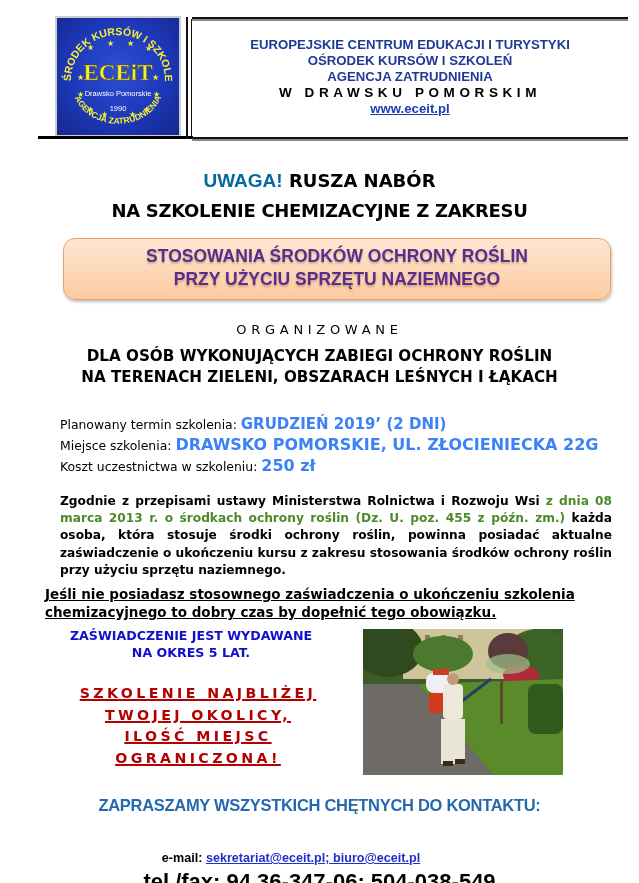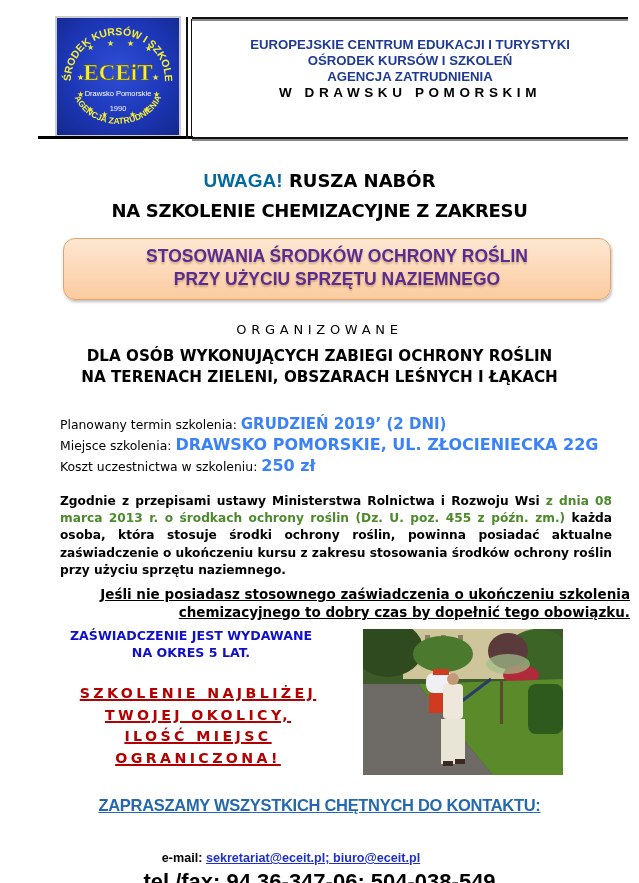--- a/index.html
+++ b/index.html
@@ -33,29 +33,29 @@
   .org { left:0; width:639px; top:322px; text-align:center; font-weight:normal; font-size:13px; letter-spacing:4.7px; }
   .dla { left:0; width:639px; top:346px; text-align:center; font-weight:bold; font-size:15.2px; line-height:21px; }
 
   .info { left:60px; top:414px; font-size:12.4px; line-height:20px; }
   .info .val { color:#3b82f6; font-weight:bold; font-size:15px; }
   .info .val.big { font-size:16px; }
 
   .para { left:60px; top:493px; width:552px; font-weight:bold; font-size:12.2px; line-height:17.2px; text-align:justify; }
   .para .green { color:#4c8a2b; }
 
-  .jesli { left:60px; top:585px; width:570px; text-align:right; font-weight:bold; font-size:13.5px; line-height:18px; text-decoration:underline; }
+  .jesli { left:45px; top:585px; width:570px; text-align:left; font-weight:bold; font-size:13.5px; line-height:18px; text-decoration:underline; }
 
   .zasw { left:66px; top:627px; width:250px; text-align:center; color:#1010c8; font-weight:bold; font-size:12.6px; line-height:17px; }
 
   .szk { left:66px; top:683px; width:264px; text-align:center; color:#b30000; font-weight:bold; font-size:14.2px; letter-spacing:3.4px; line-height:21.5px; text-decoration:underline; text-decoration-thickness:2px; }
 
   .photo { left:363px; top:629px; width:200px; height:146px; overflow:hidden; background:#2e3b1f; }
 
-  .zap { left:0; width:639px; top:796px; text-align:center; font-family:"Liberation Sans", sans-serif; font-weight:bold; color:#2469b0; font-size:16.5px; text-decoration:underline; letter-spacing:-0.3px; }
+  .zap { left:0; width:639px; top:796px; text-align:center; font-family:"Liberation Sans", sans-serif; font-weight:bold; color:#2469b0; font-size:16.5px; letter-spacing:-0.3px; }
   .tel { left:0; width:639px; top:821px; text-align:center; font-family:"Liberation Sans", sans-serif; font-weight:bold; font-size:22px;margin-top:48px; }
   .mail { left:0; width:582px; top:851px; text-align:center; font-family:"Liberation Sans", sans-serif; font-weight:bold; font-size:12.6px; }
   .mail a { color:#1f2fc8; text-decoration:underline; }
 </style>
 </head>
 <body>
 
 <div class="abs logo">
   <svg width="122" height="117" viewBox="0 0 122 117">
     <defs>
@@ -92,20 +92,21 @@
 <div class="abs hdr">
   <div class="hdr-top"></div>
   <div class="hdr-left1"></div>
   <div class="hdr-left2"></div>
   <div class="hdr-bot"></div>
   <div class="hdr-text">
     <div>EUROPEJSKIE CENTRUM EDUKACJI I TURYSTYKI</div>
     <div>OŚRODEK KURSÓW I SZKOLEŃ</div>
     <div>AGENCJA ZATRUDNIENIA</div>
     <div class="city">W DRAWSKU POMORSKIM</div>
+    <div><a>www.eceit.pl</a></div>
   </div>
 </div>
 
 <div class="abs title1">
   <span class="uwaga">UWAGA!</span><span class="rusza"> RUSZA NABÓR</span>
 </div>
 <div class="abs title2">NA SZKOLENIE CHEMIZACYJNE Z ZAKRESU</div>
 
 <div class="abs obox">
   <div>STOSOWANIA ŚRODKÓW OCHRONY ROŚLIN</div>

